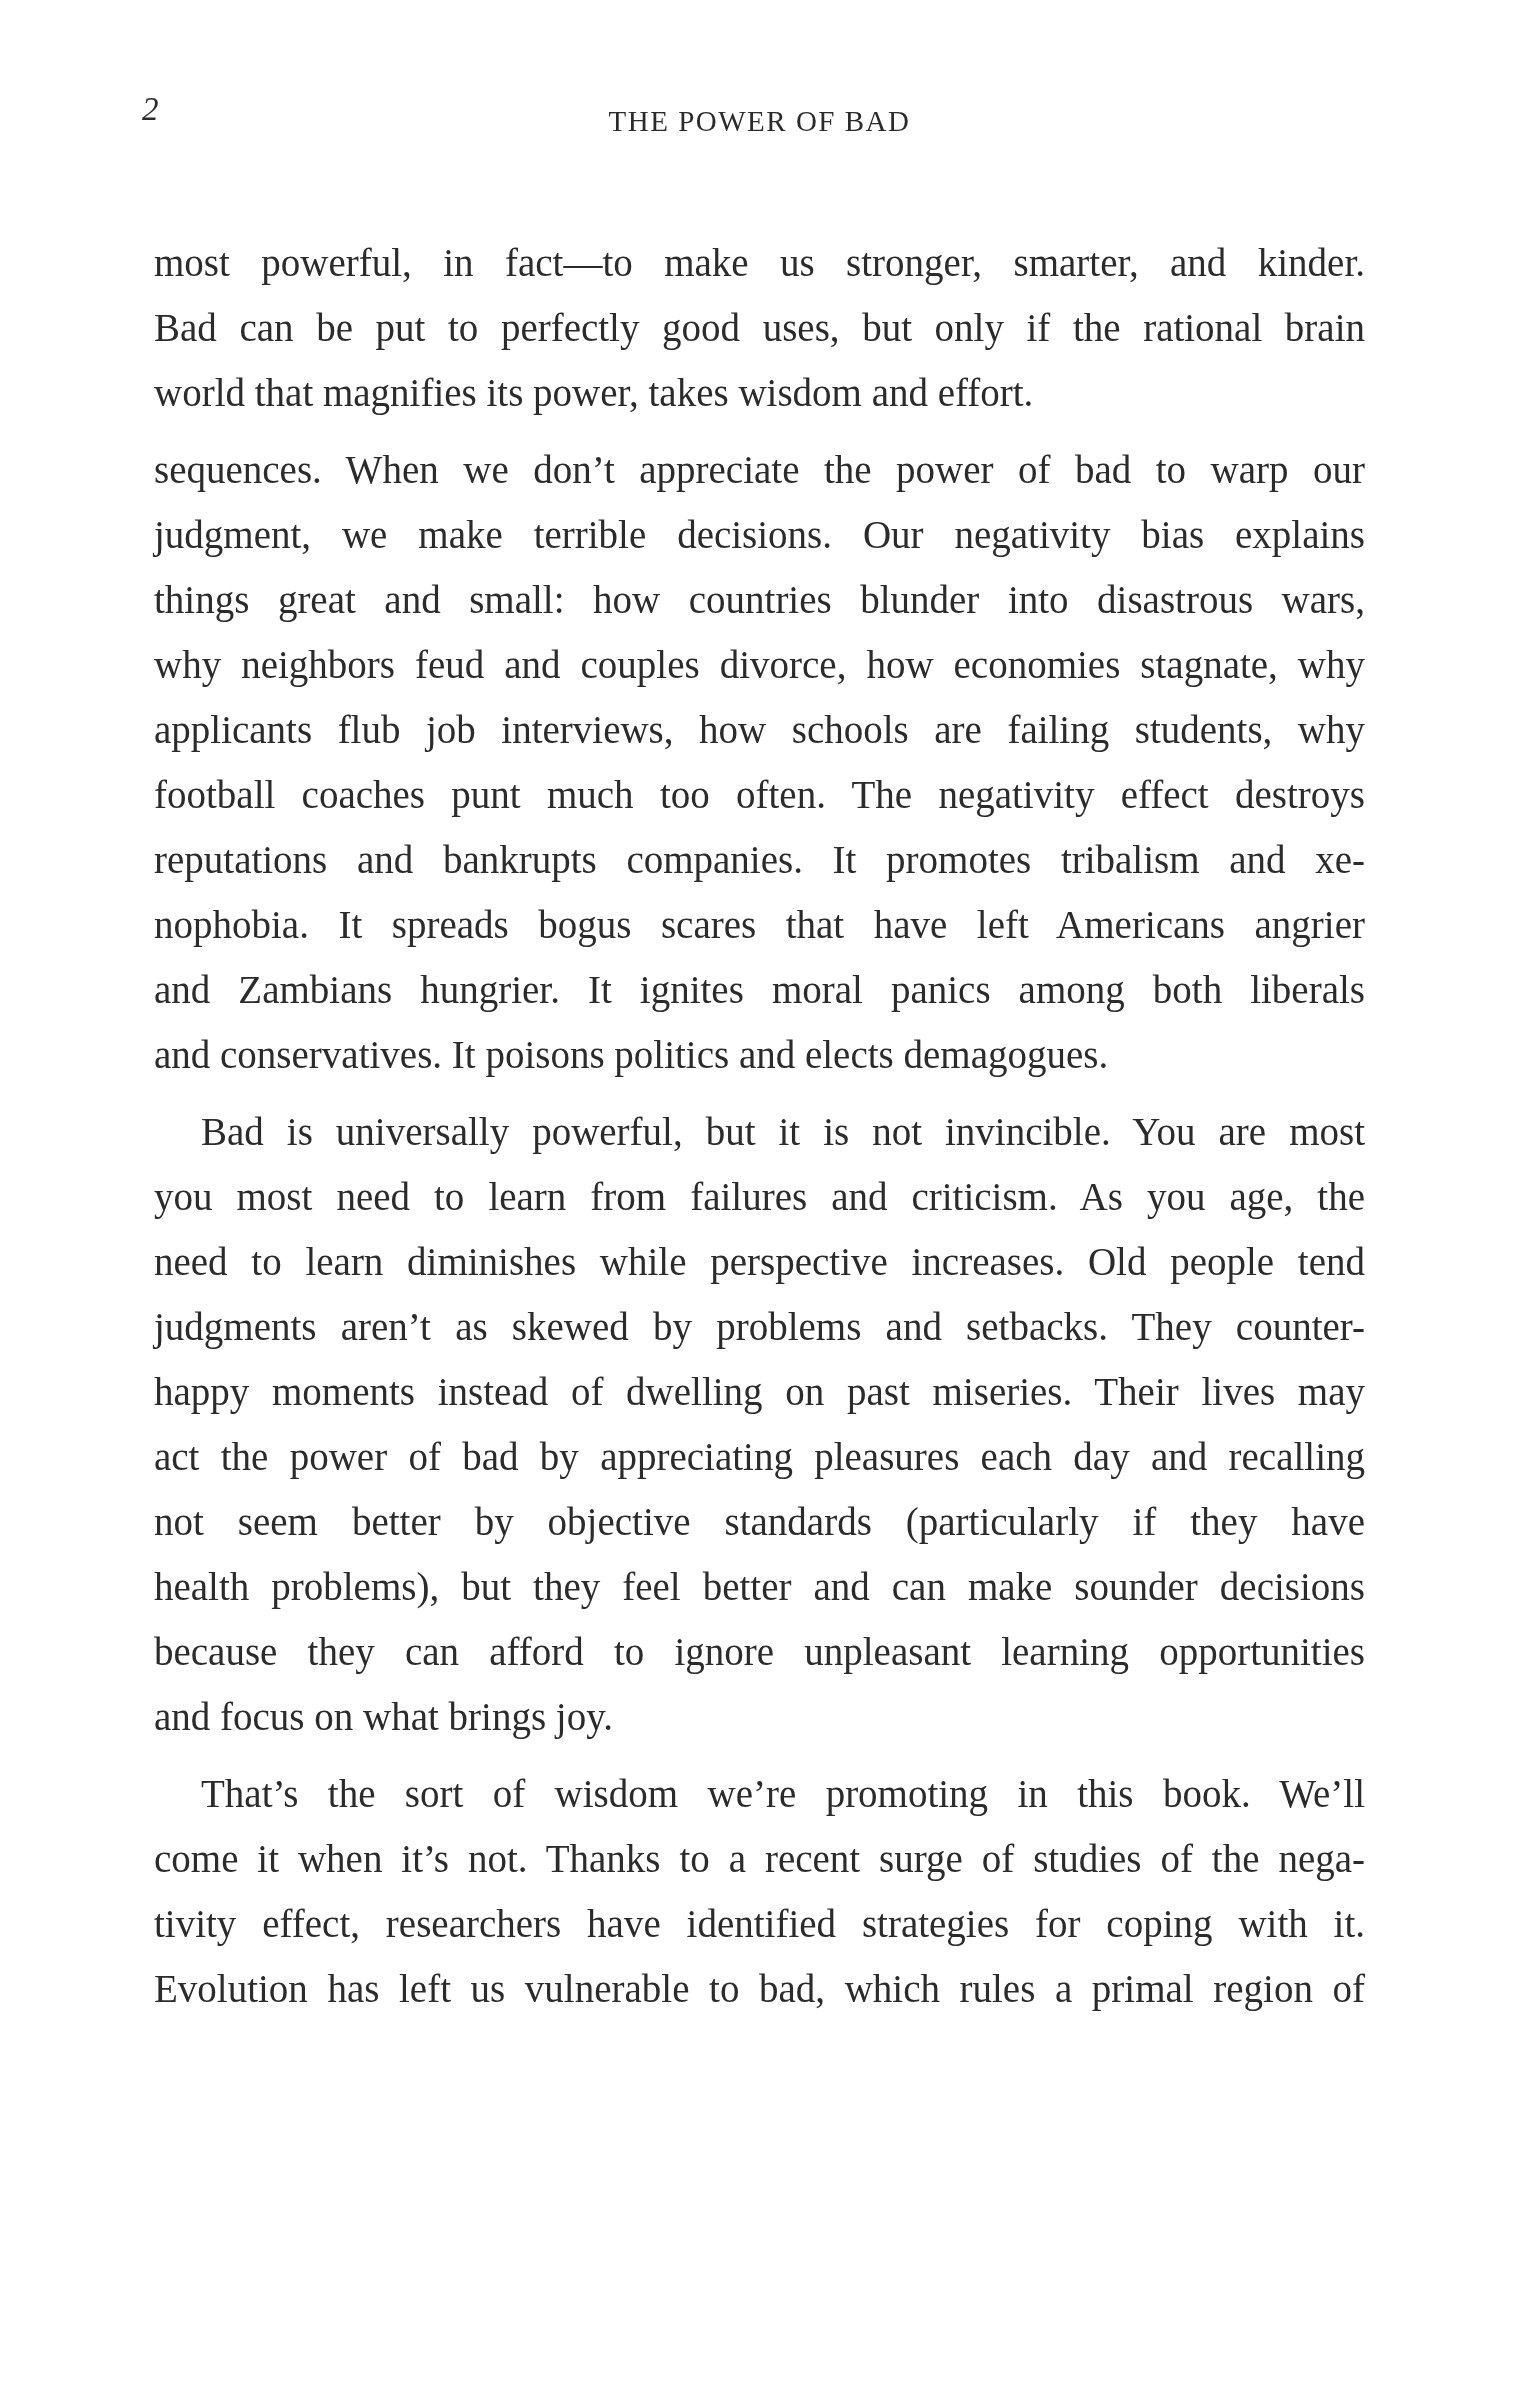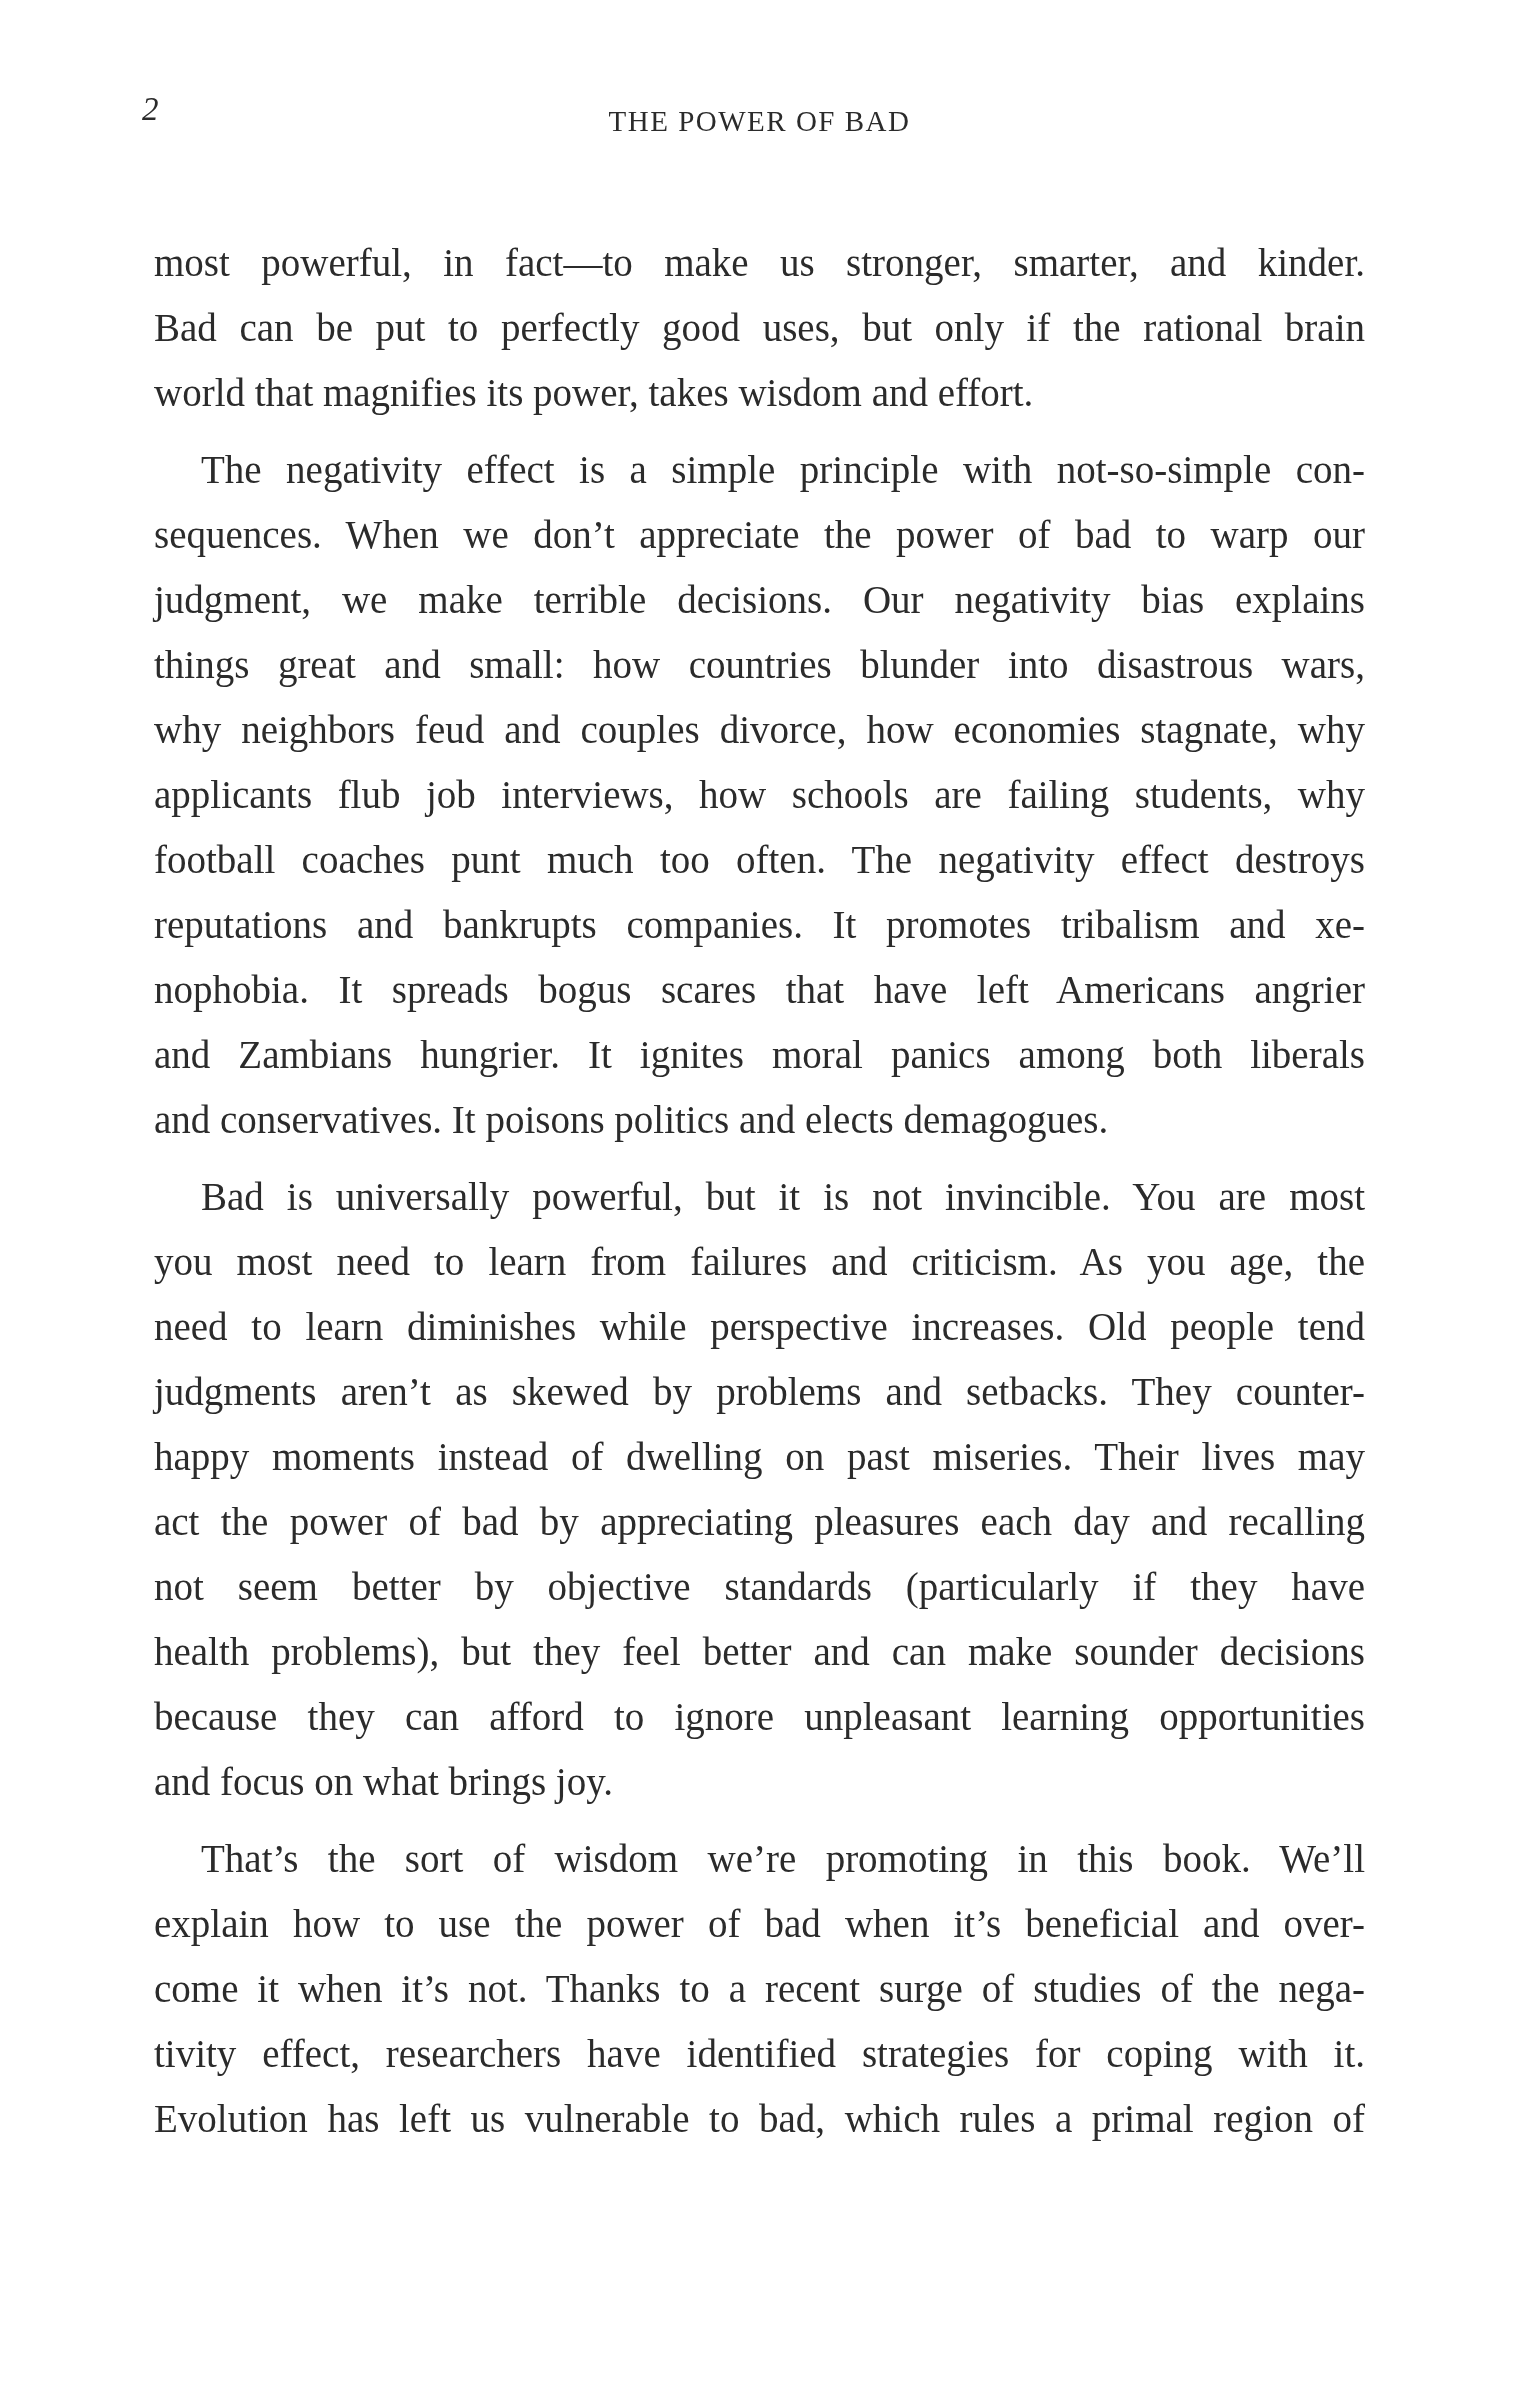--- a/index.html
+++ b/index.html
@@ -84,21 +84,20 @@
     <span class="head-title">THE POWER OF BAD</span>
   </div>
 
   <div class="body-text" id="body-text">
       <div class="para">
         <span class="line">most powerful, in fact—to make us stronger, smarter, and kinder.</span>
         <span class="line">Bad can be put to perfectly good uses, but only if the rational brain</span>
         <span class="line last">world that magnifies its power, takes wisdom and effort.</span>
       </div>
       <div class="para">
-        <span class="line indent">The negativity effect is a simple principle with not-so-simple con-</span>
         <span class="line">sequences. When we don’t appreciate the power of bad to warp our</span>
         <span class="line">judgment, we make terrible decisions. Our negativity bias explains</span>
         <span class="line">things great and small: how countries blunder into disastrous wars,</span>
         <span class="line">why neighbors feud and couples divorce, how economies stagnate, why</span>
         <span class="line">applicants flub job interviews, how schools are failing students, why</span>
         <span class="line">football coaches punt much too often. The negativity effect destroys</span>
         <span class="line">reputations and bankrupts companies. It promotes tribalism and xe-</span>
         <span class="line">nophobia. It spreads bogus scares that have left Americans angrier</span>
         <span class="line">and Zambians hungrier. It ignites moral panics among both liberals</span>
         <span class="line last">and conservatives. It poisons politics and elects demagogues.</span>
@@ -110,20 +109,19 @@
         <span class="line">judgments aren’t as skewed by problems and setbacks. They counter-</span>
         <span class="line">happy moments instead of dwelling on past miseries. Their lives may</span>
         <span class="line">act the power of bad by appreciating pleasures each day and recalling</span>
         <span class="line">not seem better by objective standards (particularly if they have</span>
         <span class="line">health problems), but they feel better and can make sounder decisions</span>
         <span class="line">because they can afford to ignore unpleasant learning opportunities</span>
         <span class="line last">and focus on what brings joy.</span>
       </div>
       <div class="para">
         <span class="line indent">That’s the sort of wisdom we’re promoting in this book. We’ll</span>
-        <span class="line">explain how to use the power of bad when it’s beneficial and over-</span>
         <span class="line">come it when it’s not. Thanks to a recent surge of studies of the nega-</span>
         <span class="line">tivity effect, researchers have identified strategies for coping with it.</span>
         <span class="line">Evolution has left us vulnerable to bad, which rules a primal region of</span>
       </div>
     </div>
 </div>
 
 
 </body></html>

